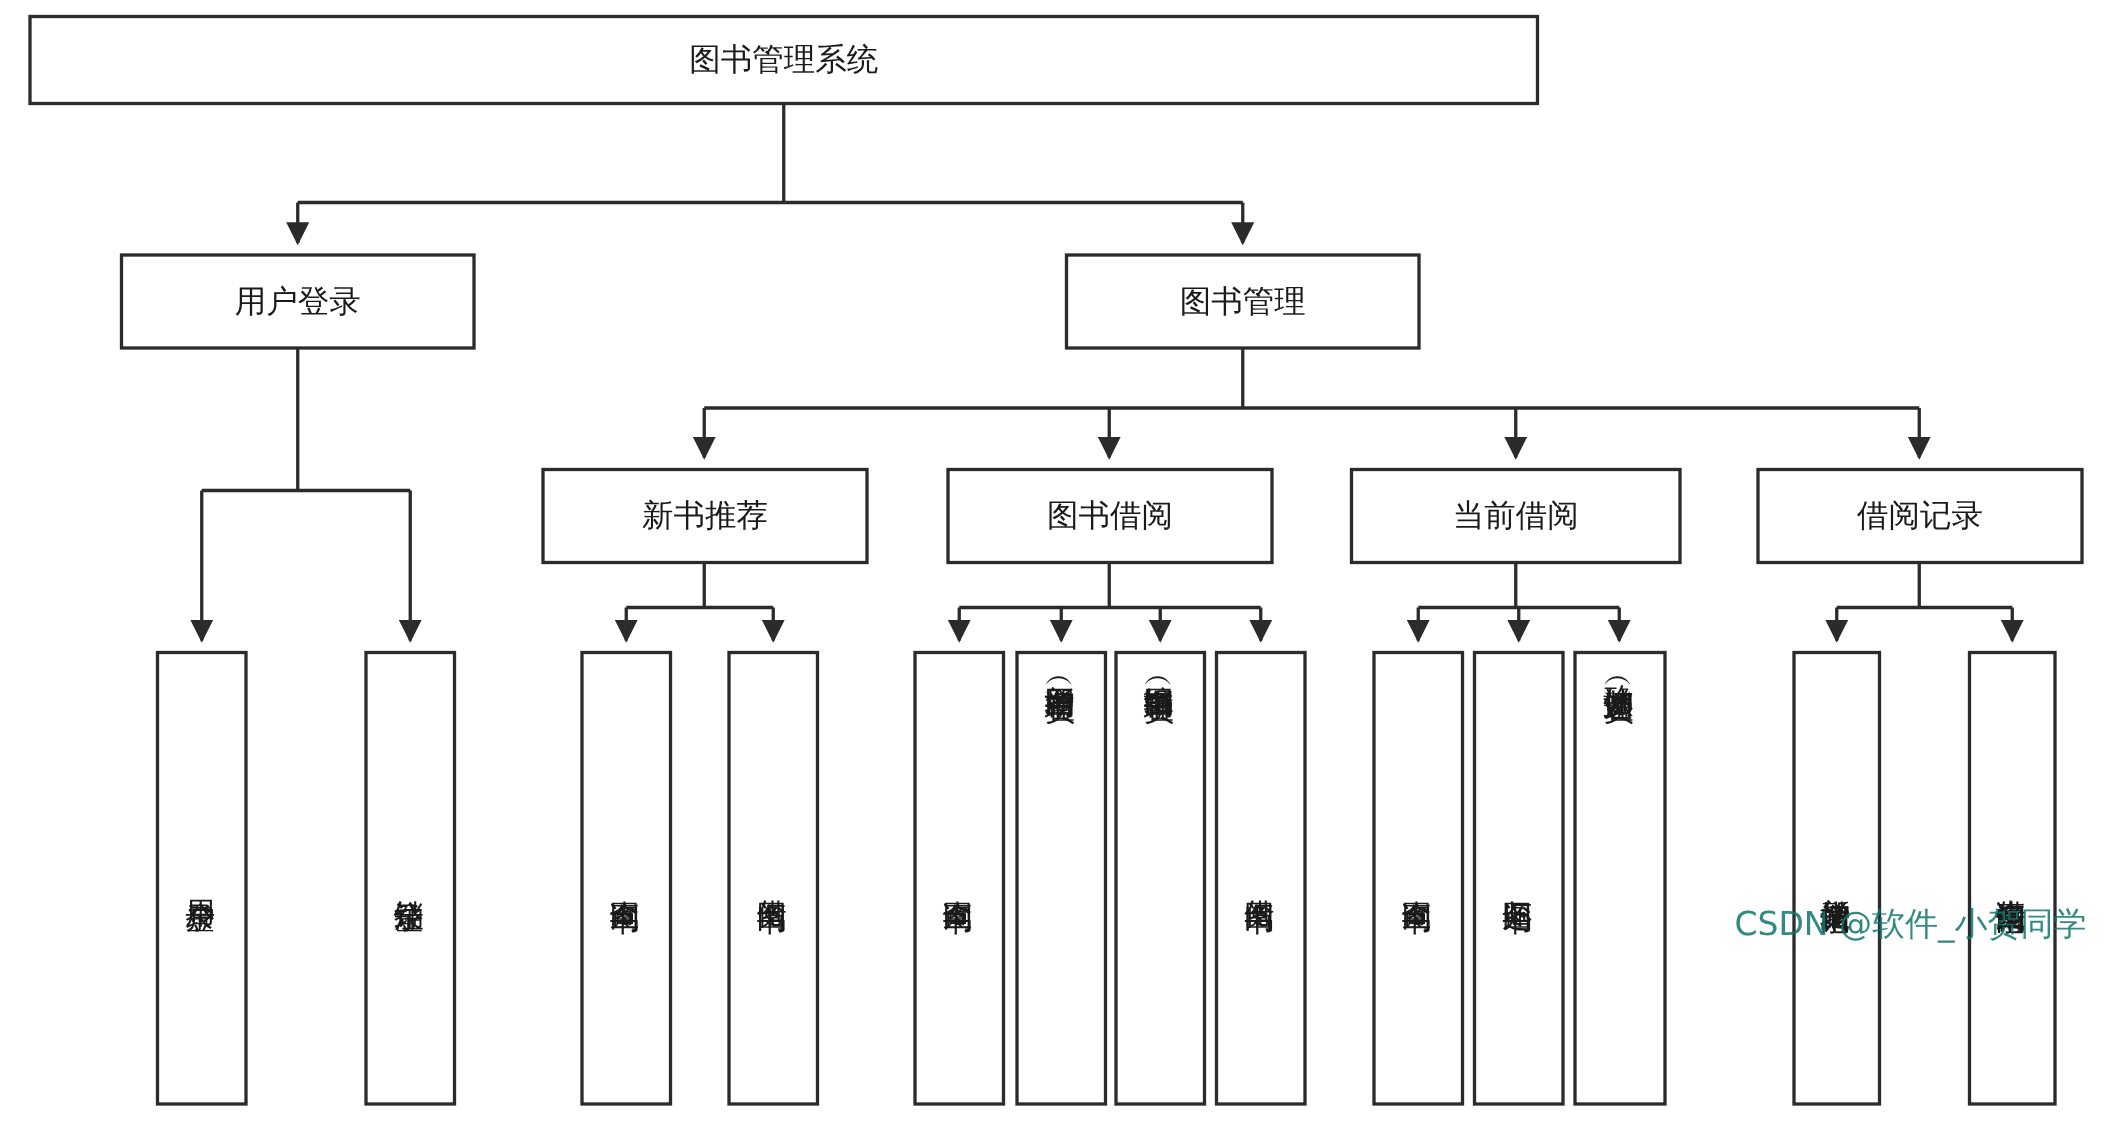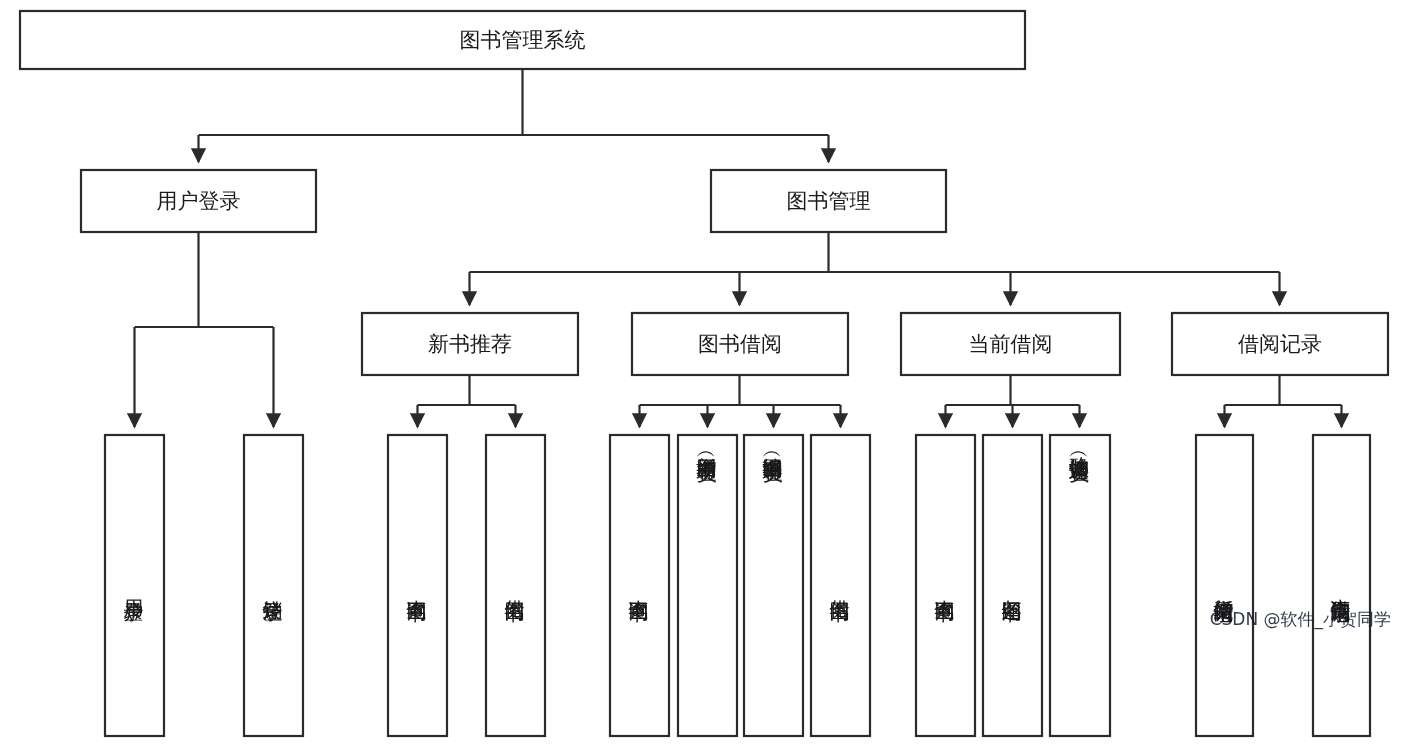--- a/index.html
+++ b/index.html
@@ -65,22 +65,22 @@
     color: #1a1a1a;
     letter-spacing: 1px;
     text-align: center;
     display: block;
   }
   #watermark {
     position: absolute;
     right: 14px;
     bottom: 6px;
     font-family: "DejaVu Sans", "Liberation Sans", sans-serif;
-    font-size: 17px;
-    color: #0f172a;
+    font-size: 22px;
+    color: #0f766e;
     opacity: 0.85;
     white-space: nowrap;
     pointer-events: none;
   }
 </style>
 </head>
 <body>
 
 <div id="diagram-root">
 

